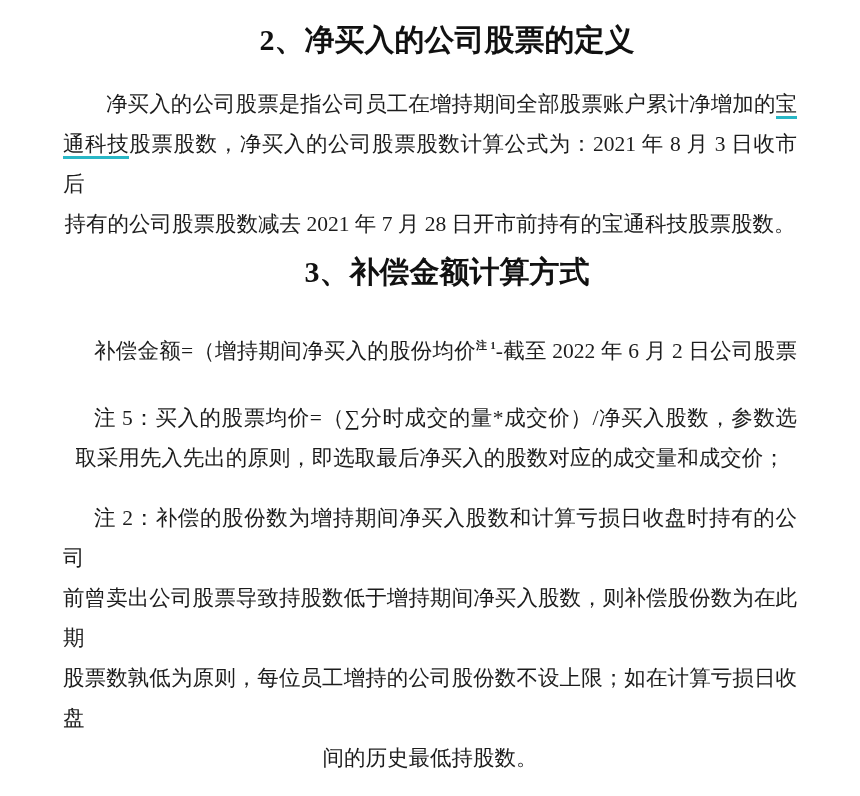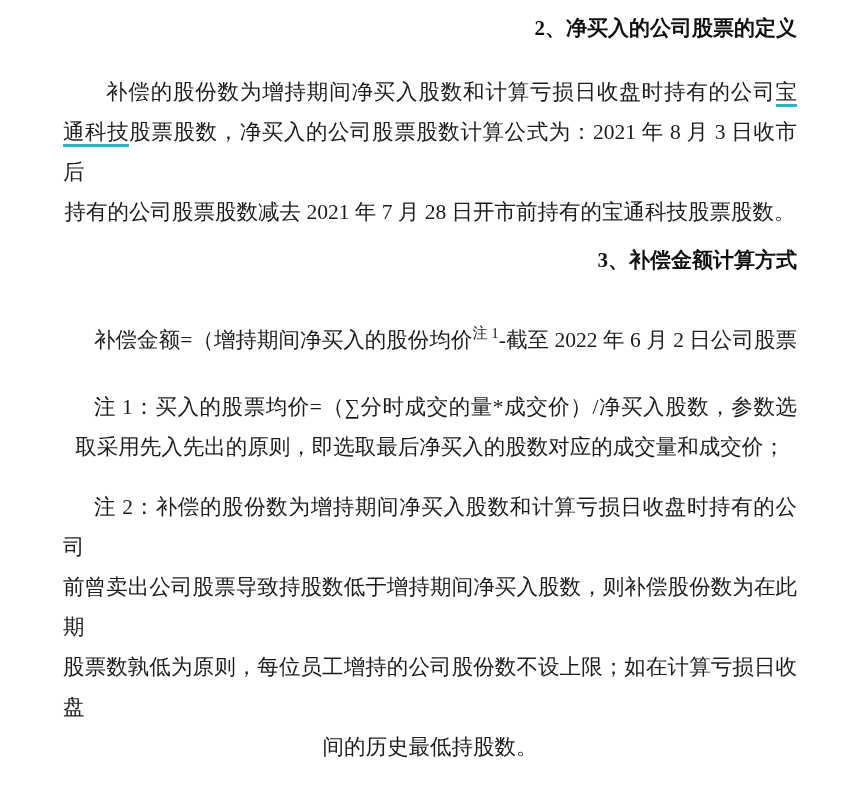--- a/index.html
+++ b/index.html
@@ -12,27 +12,27 @@
     box-sizing: border-box;
     width: 860px;
     height: 796px;
     background: #ffffff;
     color: #1c1c1c;
     padding: 8px 63px 0 63px;
     overflow: hidden;
     font-family: "Liberation Serif", "DejaVu Serif", serif;
   }
   .heading {
-    font-size: 21px;
+    font-size: 30px;
     font-weight: bold;
     line-height: 40px;
-    margin: 0;
+    margin: 12px;
     text-indent: 34px;
     color: #111111;
-    text-align: right;
+    text-align: center;
   }
   .h2 { margin-bottom: 24px; }
   .h3 { margin-top: 8px; margin-bottom: 30px; }
   .para { margin: 0; }
   .line {
     font-size: 21.5px;
     line-height: 40px;
     text-align: justify;
     text-align-last: justify;
   }
@@ -46,45 +46,46 @@
   .note1 { margin-top: 24px; }
   .note2 { margin-top: 20px; }
   .link {
     color: #1c1c1c;
     text-decoration: none;
     border-bottom: 3px solid #29b7c6;
     padding-bottom: 0px;
     cursor: pointer;
   }
   .sup {
-    font-size: 15px;
+    font-size: 11px;
     vertical-align: 9px;
+    font-weight: bold;
   }
 </style>
 </head>
 <body>
 
 <div class="page">
 
   <h2 class="heading h2">2、净买入的公司股票的定义</h2>
 
   <div class="para">
-    <div class="line indent-lg"><span>补偿的股份数为增持期间净买入股数和计算亏损日收盘时持有的公司</span><span class="link">宝</span></div>
+    <div class="line indent-lg"><span>净买入的公司股票是指公司员工在增持期间全部股票账户累计净增加的</span><span class="link">宝</span></div>
     <div class="line"><span class="link">通科技</span><span>股票股数，净买入的公司股票股数计算公式为：2021 年 8 月 3 日收市后</span></div>
     <div class="line no-just"><span>持有的公司股票股数减去 2021 年 7 月 28 日开市前持有的宝通科技股票股数。</span></div>
   </div>
 
   <h2 class="heading h3">3、补偿金额计算方式</h2>
 
   <div class="para formula">
     <div class="line indent"><span>补偿金额=（增持期间净买入的股份均价</span><span class="sup">注 1</span><span>-截至 2022 年 6 月 2 日公司股票</span></div>
   </div>
 
   <div class="para note1">
-    <div class="line indent"><span>注 1：买入的股票均价=（∑分时成交的量*成交价）/净买入股数，参数选</span></div>
+    <div class="line indent"><span>注 5：买入的股票均价=（∑分时成交的量*成交价）/净买入股数，参数选</span></div>
     <div class="line no-just"><span>取采用先入先出的原则，即选取最后净买入的股数对应的成交量和成交价；</span></div>
   </div>
 
   <div class="para note2">
     <div class="line indent"><span>注 2：补偿的股份数为增持期间净买入股数和计算亏损日收盘时持有的公司</span></div>
     <div class="line"><span>前曾卖出公司股票导致持股数低于增持期间净买入股数，则补偿股份数为在此期</span></div>
     <div class="line"><span>股票数孰低为原则，每位员工增持的公司股份数不设上限；如在计算亏损日收盘</span></div>
     <div class="line no-just"><span>间的历史最低持股数。</span></div>
   </div>
 

